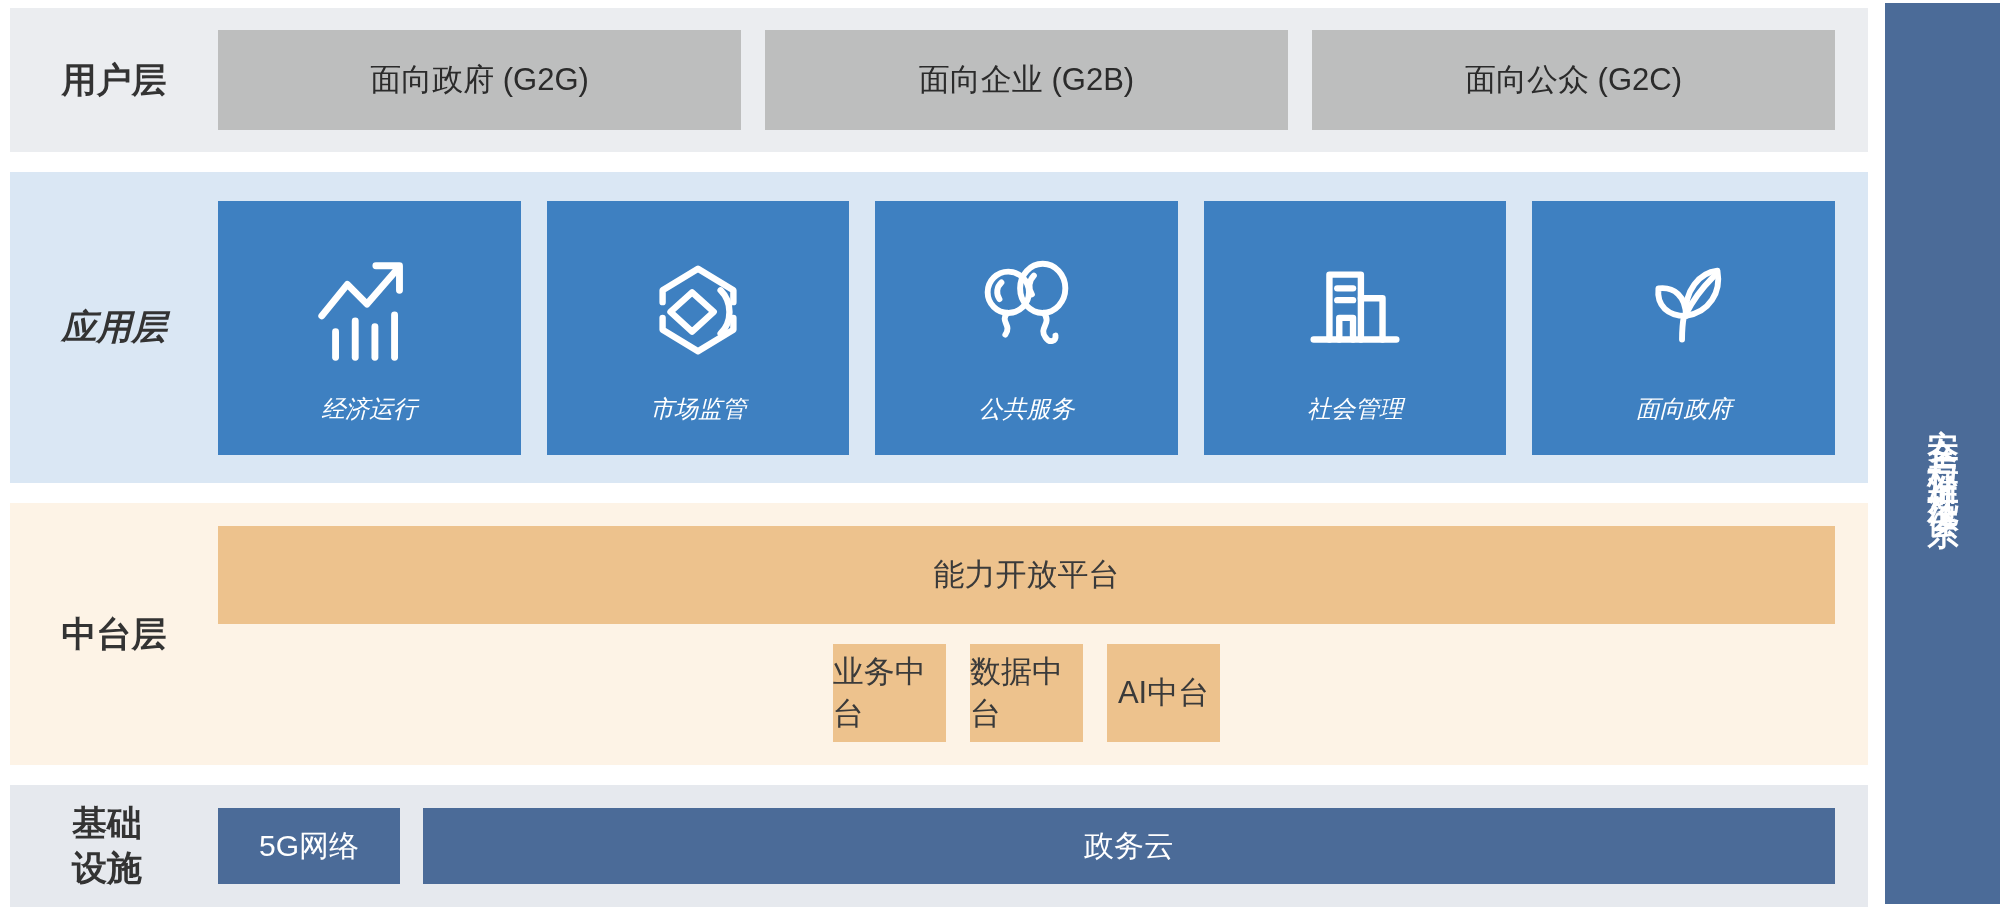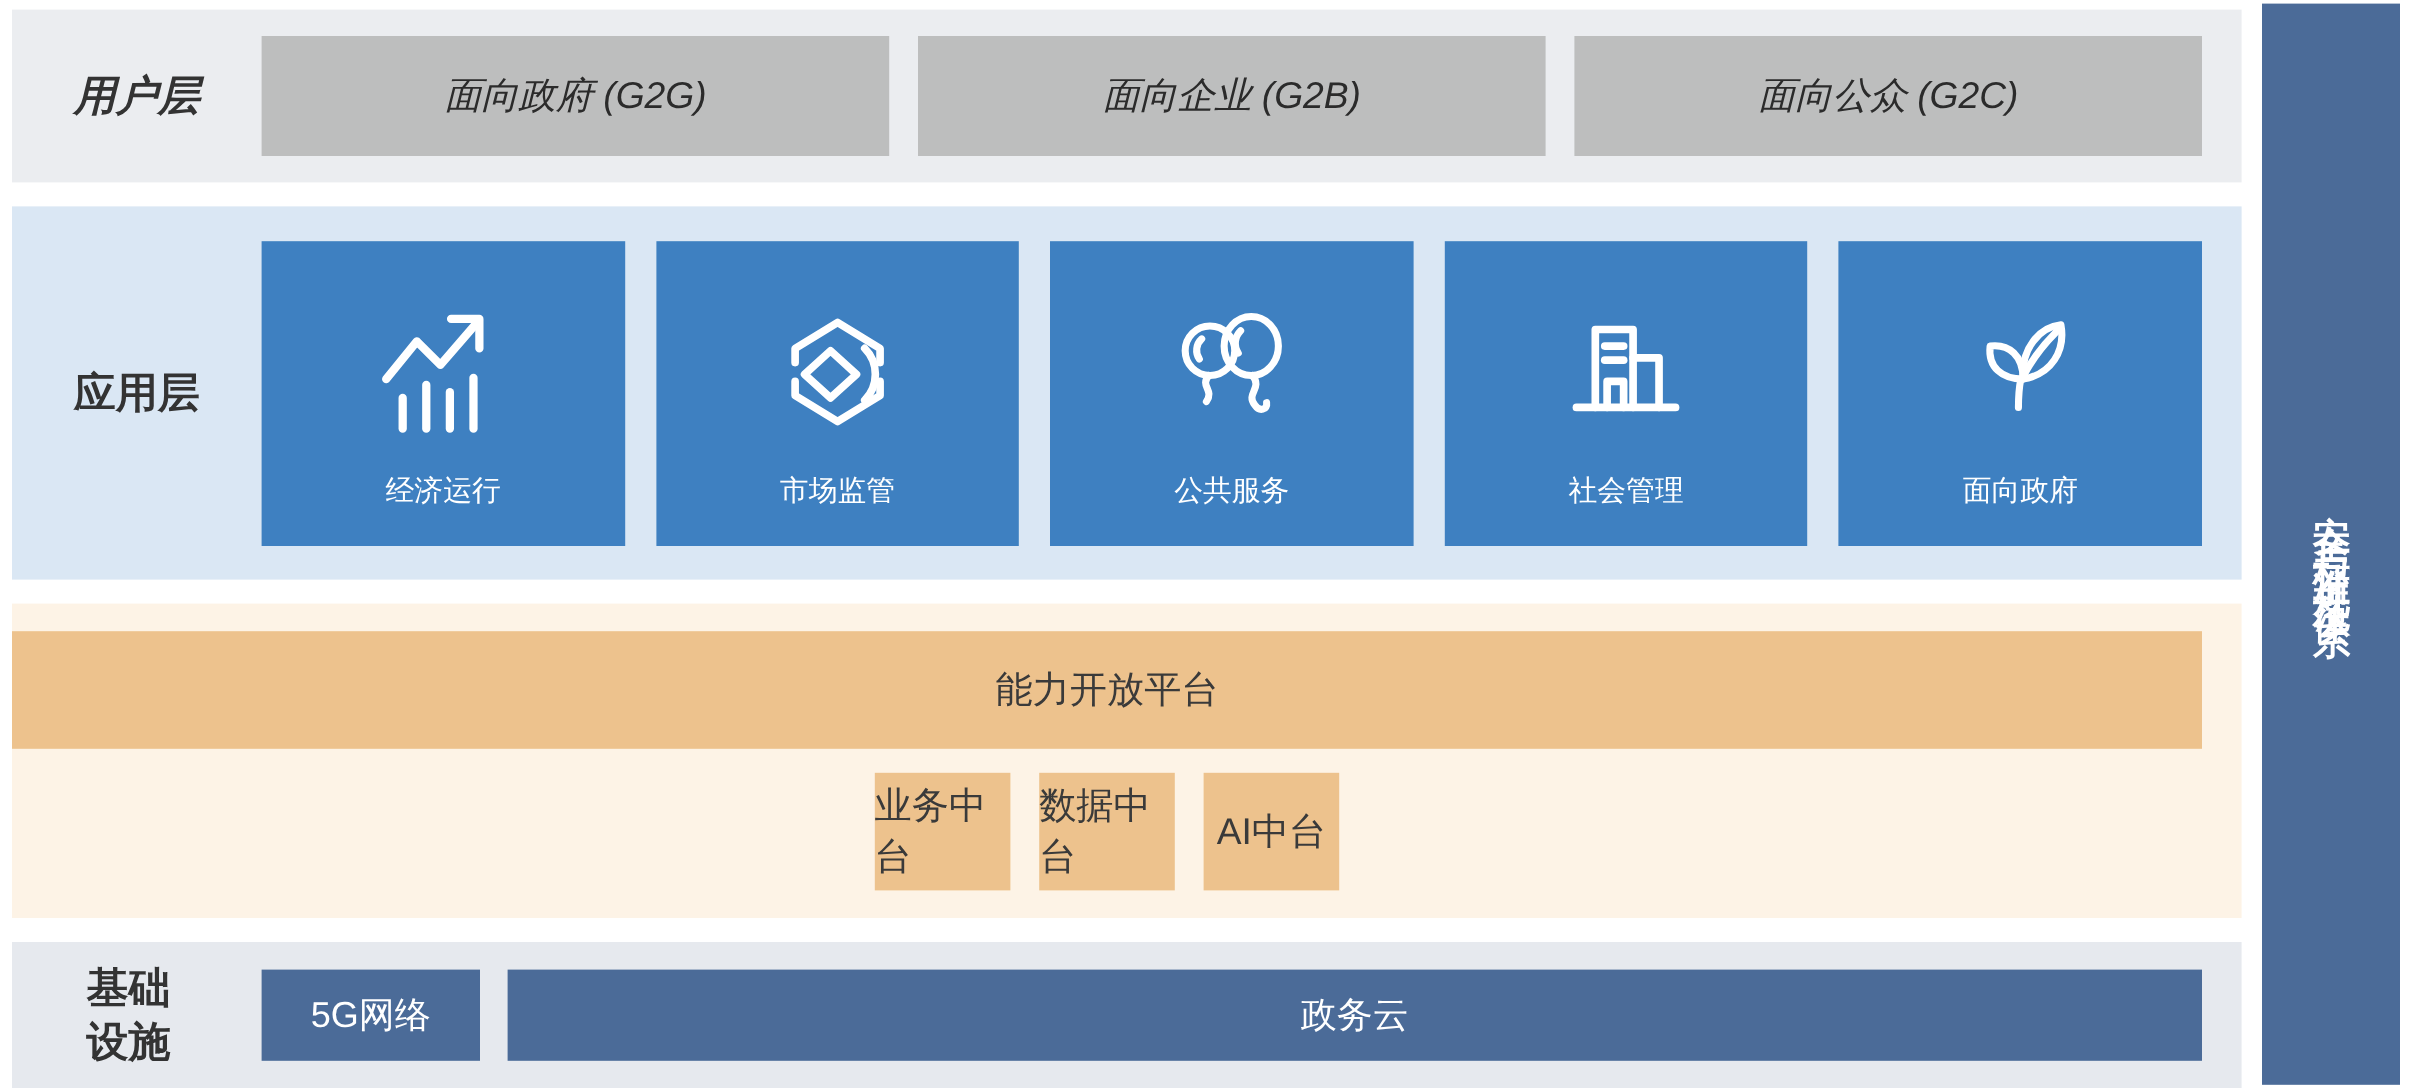--- a/index.html
+++ b/index.html
@@ -13,30 +13,30 @@
   }
   .band{display:flex;align-items:stretch;}
   .band-label{
     width:208px;display:flex;align-items:center;justify-content:center;
     font-weight:bold;font-size:35px;color:var(--dark-text,#333);
   }
   .band-label .wrap2{width:2.4em;text-align:left;line-height:1.3;word-break:break-all;font-family:Liberation Serif, serif;}
   .band-boxes{flex:1;padding-right:33px;display:flex;align-items:center;}
 
   
-  .band-user{height:144px;background:var(--user-layer-bg,#ebedf0);font-style:italic;}
+  .band-user{height:144px;background:var(--user-layer-bg,#ebedf0);}
   .band-user .band-boxes{gap:24px;}
   .gray-box{
     flex:1;height:100px;background:var(--user-box-bg,#bdbebe);
     display:flex;align-items:center;justify-content:center;
     font-size:31px;color:#2b2b2b;
   }
 
   
-  .band-app{height:311px;background:var(--app-layer-bg,#dae7f4);}
+  .band-app{height:311px;background:var(--app-layer-bg,#dae7f4);font-style:italic;}
   .band-app .band-boxes{gap:26px;}
   .app-box{
     flex:1;height:254px;background:var(--app-box-bg,#3e80c1);
     display:flex;flex-direction:column;align-items:center;
     box-sizing:border-box;padding:26px 0 30px 0;
   }
   .app-icon{flex:1;display:flex;align-items:center;justify-content:center;}
   .app-icon svg{display:block;}
   .app-label{font-size:24px;color:var(--light-text,#fff);}
 
@@ -162,20 +162,21 @@
               <path d="M90,26 C78,38 68,52 62,64"></path>
             </svg>
           </span>
           <span class="app-label">面向政府</span>
         </div>
 
       </div>
     </section>
 
     <section class="band band-mid">
+      <div class="band-label">中台层</div>
       <div class="band-boxes">
         <div class="orange-box platform-box">
           <span>能力开放平台</span>
         </div>
         <div class="mid-row">
           <div class="orange-box">
             <span>业务中台</span>
           </div>
           <div class="orange-box">
             <span>数据中台</span>

